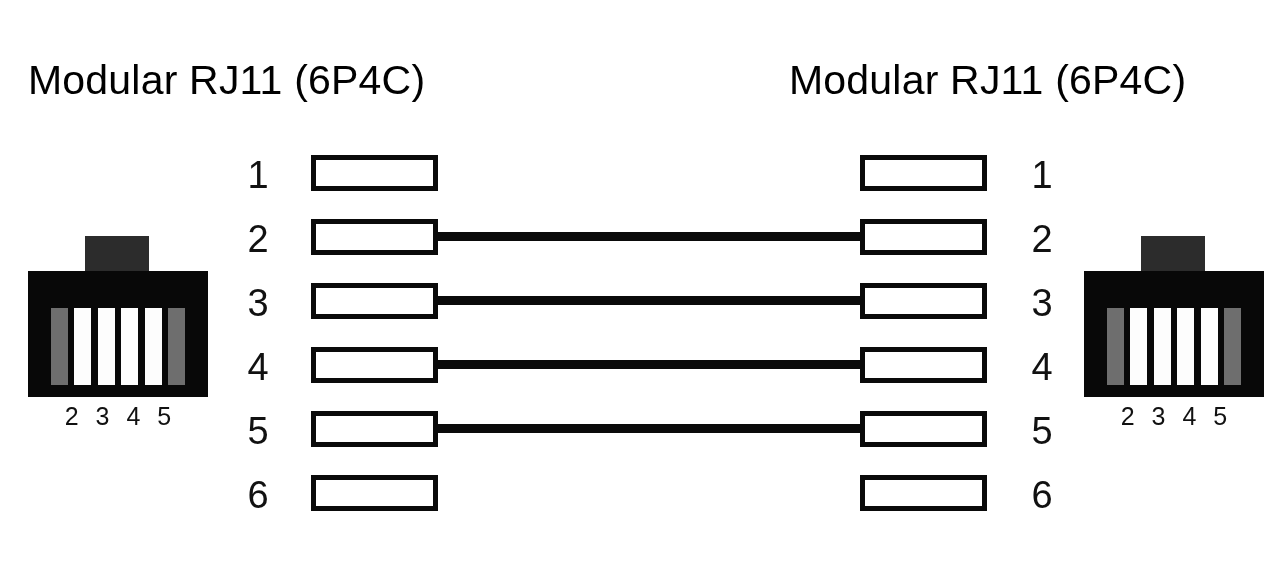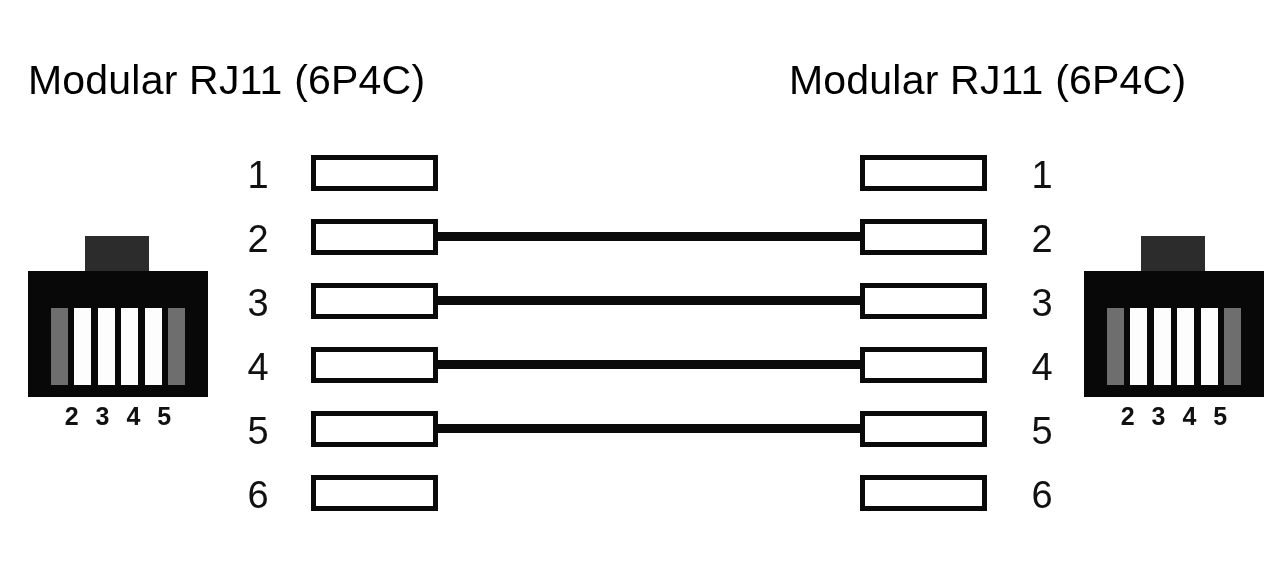--- a/index.html
+++ b/index.html
@@ -108,21 +108,21 @@
   .slot.white { background: #fdfdfd; }
   .slot.gray  { background: #6e6e6e; }
 
   .conn-label {
     position: absolute;
     top: 168px;
     left: 0;
     width: 180px;
     text-align: center;
     font-size: 25px;
-    font-weight: 700;
+    font-weight: 400;
     color: #111111;
     letter-spacing: 5px;
     text-indent: 5px;
     line-height: 1;
     white-space: nowrap;
   }
 </style>
 </head>
 <body>
 

